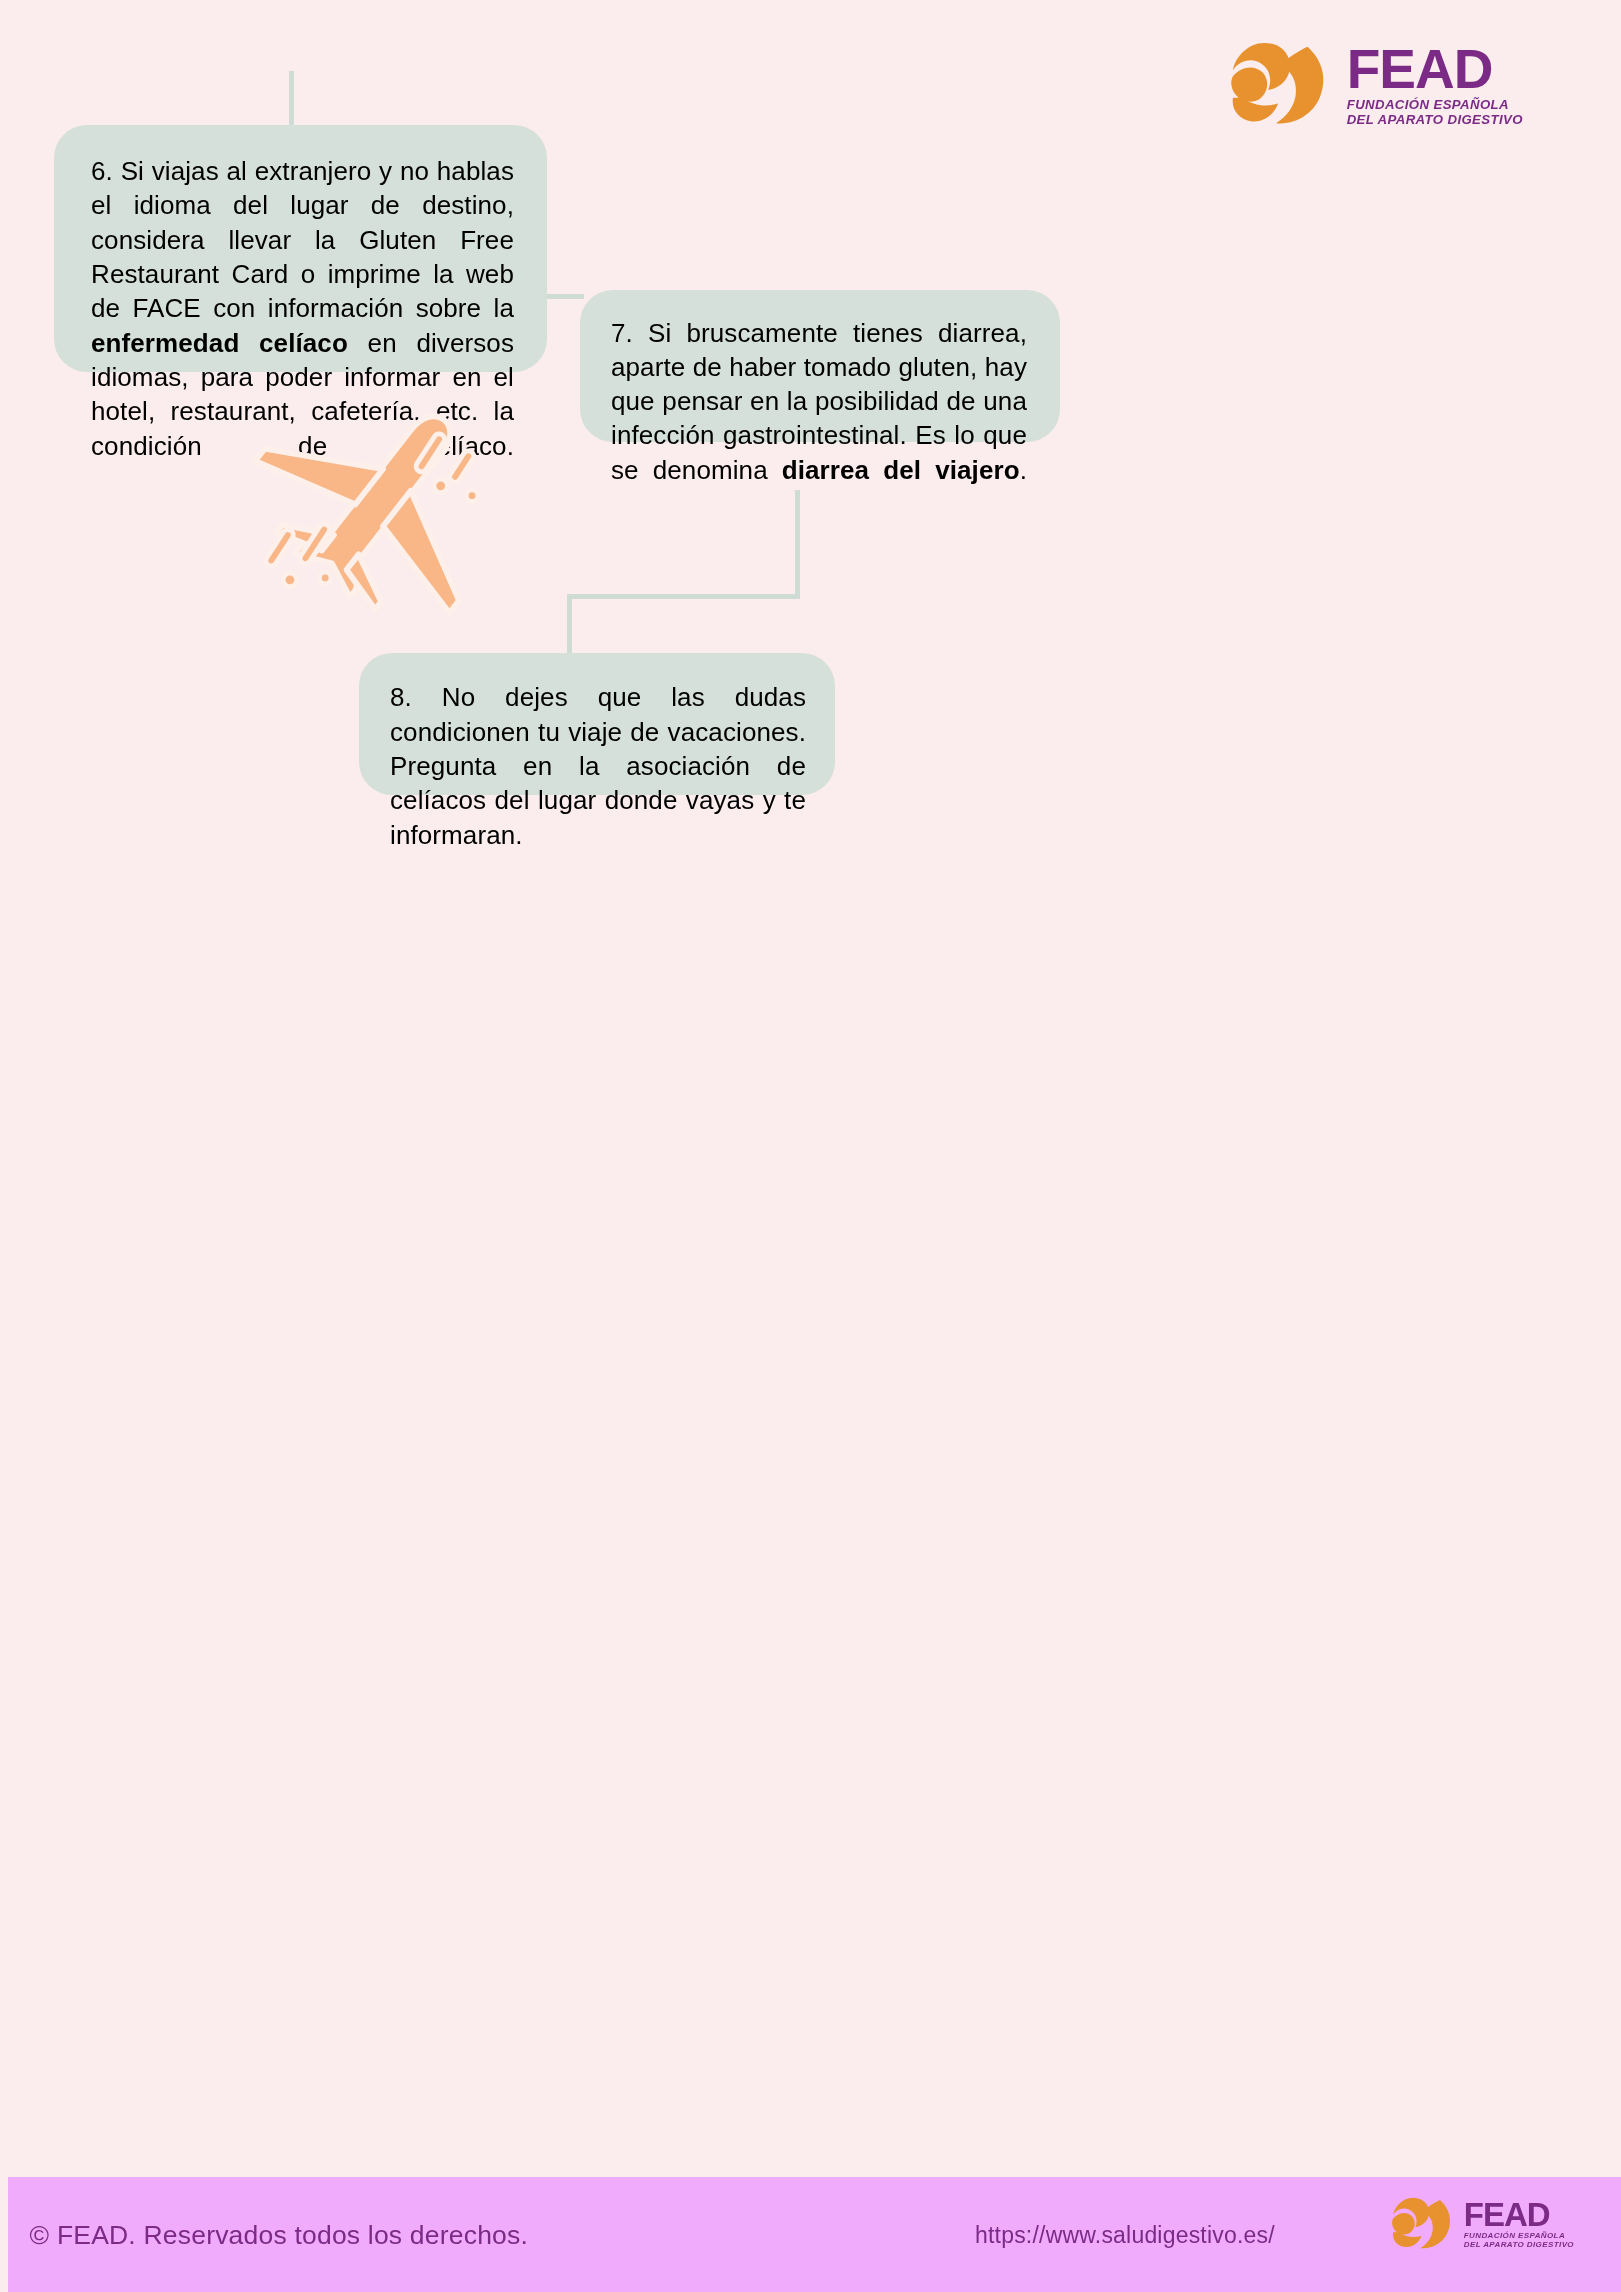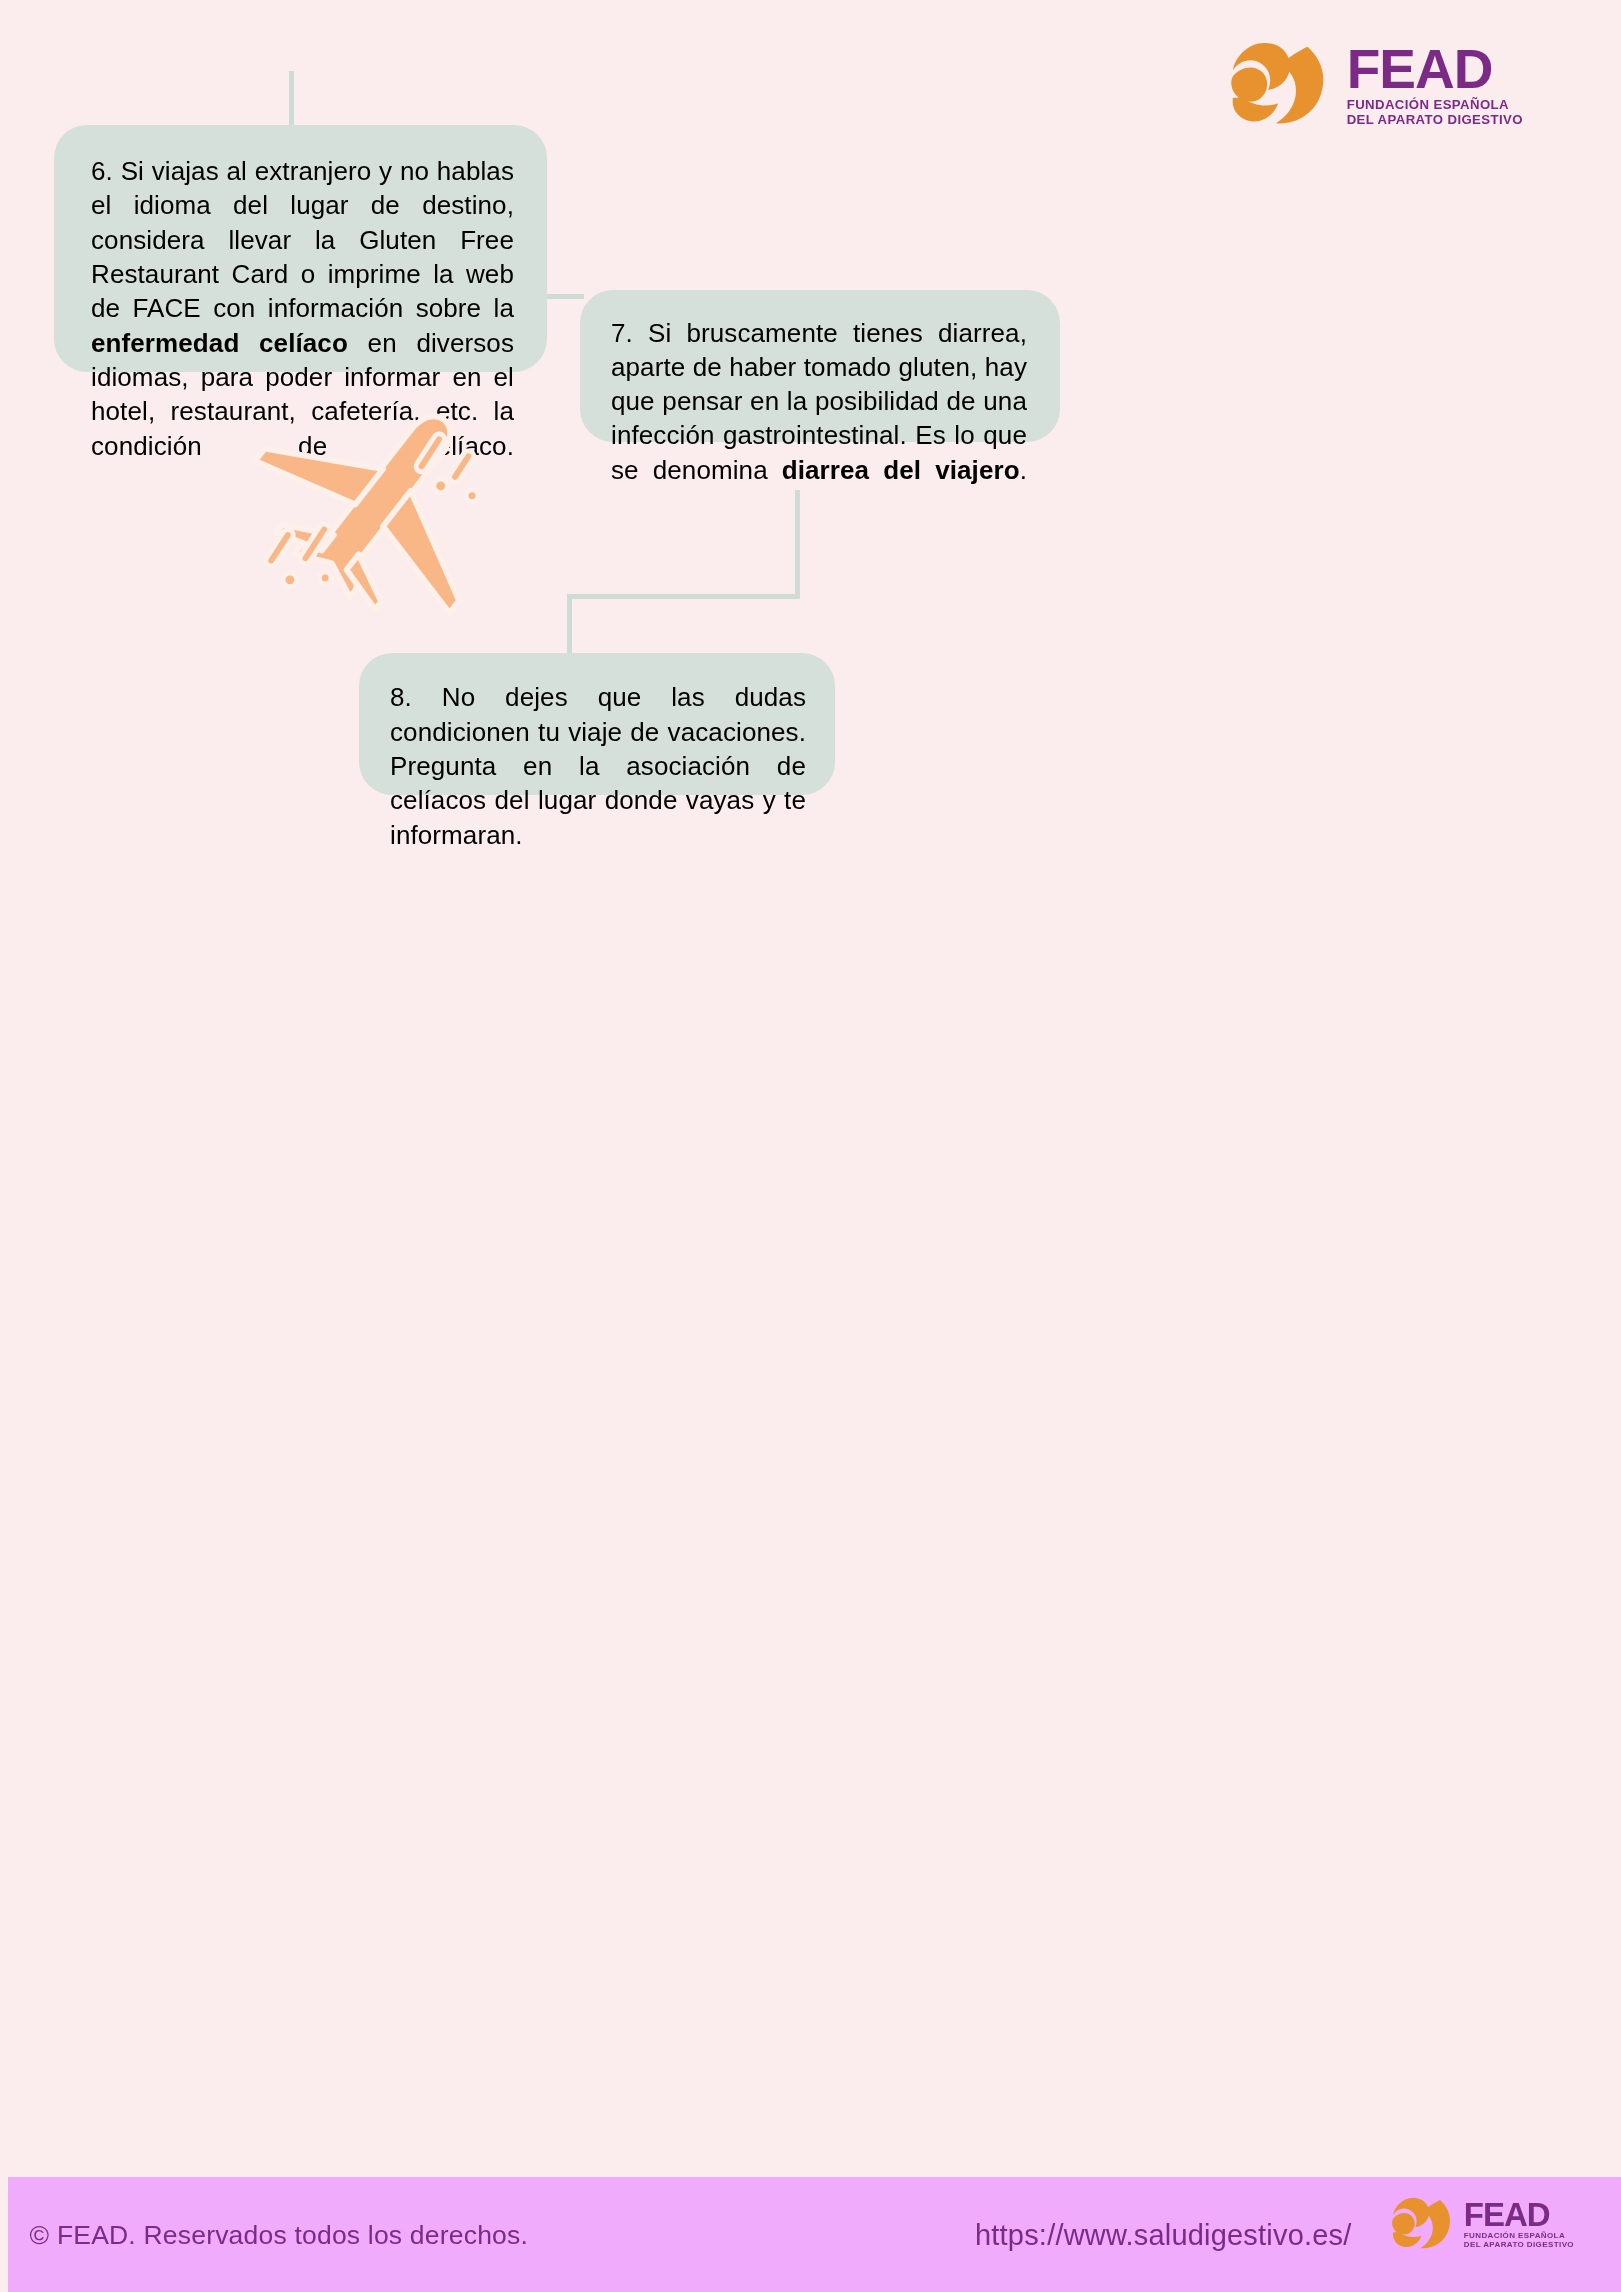--- a/index.html
+++ b/index.html
@@ -33,20 +33,21 @@
     color: #7b2b86;
     font-weight: bold;
     letter-spacing: -1px;
     line-height: 0.92;
   }
   .logo-tag1, .logo-tag2 {
     color: #7b2b86;
     font-weight: bold;
     letter-spacing: 0.4px;
     line-height: 1.12;
+    font-style: italic;
   }
 
   #header-logo .logo-word { font-size: 55px; }
   #header-logo .logo-tag1 { font-size: 13.2px; margin-top: 2.9px; }
   #header-logo .logo-tag2 { font-size: 13.2px; }
 
   
   .connector {
     position: absolute;
     background: #cfdcd5;
@@ -112,21 +113,21 @@
     left: 21.6px;
     color: #7b2b86;
     font-size: 26.5px;
     letter-spacing: 0.2px;
     white-space: nowrap;
   }
   #footer-url {
     position: absolute;
     left: 967px;
     color: #7b2b86;
-    font-size: 29px;
+    font-size: 23px;
     letter-spacing: 0.2px;
     white-space: nowrap;
   }
   #footer-logo {
     position: absolute;
     left: 1379px;
     top: 15.7px;
     gap: 7.8px;
   }
   #footer-logo .logo-word { font-size: 33px; }

